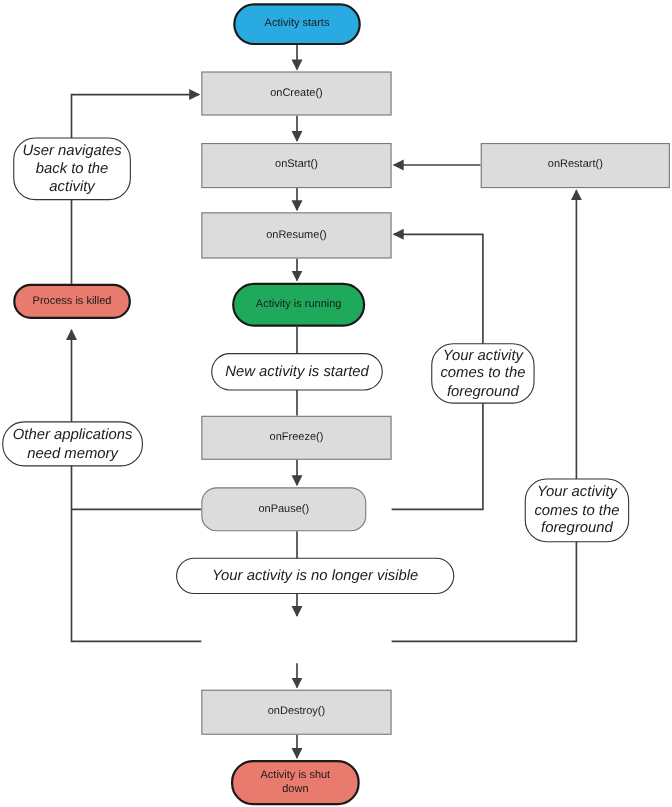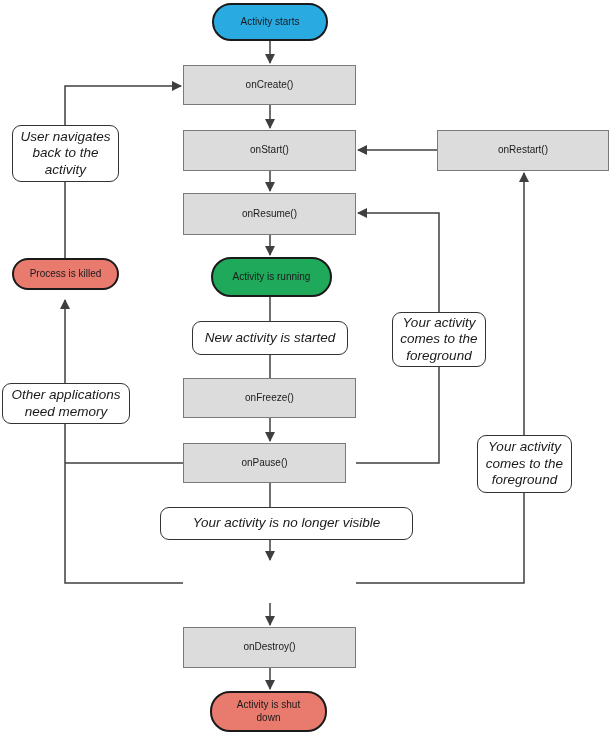--- a/index.html
+++ b/index.html
@@ -17,21 +17,21 @@
   .box{
     background:var(--box-fill,#dcdcdc);
     border:1.5px solid var(--box-border,#7a7a7a);
   }
   .pill{border:2px solid #1a1a1a;border-radius:20px;}
   .pill.blue{background:var(--blue,#29abe2);}
   .pill.green{background:var(--green,#1ea95b);}
   .pill.red{background:var(--red,#e87a6e);}
   .note{
     background:#ffffff;border:1.3px solid var(--note-border,#333);
-    border-radius:9px;font-style:italic;font-size:13.5px;
+    border-radius:20px;font-style:italic;font-size:13.5px;
   }
   .pill span{display:inline-block;}
   .pad80 span{max-width:82px;}
   .pad90 span{max-width:90px;}
 </style>
 </head>
 <body>
 
 <div class="canvas">
 
@@ -71,21 +71,21 @@
     <span>Process is killed</span>
   </div>
   <div class="node pill red pad90" style="left:210px;top:691px;width:117px;height:41px;">
     <span>Activity is shut down</span>
   </div>
 
   <div class="node box" style="left:183px;top:65px;width:173px;height:40px;">onCreate()</div>
   <div class="node box" style="left:183px;top:130px;width:173px;height:41px;text-align:center;">onStart()</div>
   <div class="node box" style="left:183px;top:193px;width:173px;height:42px;">onResume()</div>
   <div class="node box" style="left:183px;top:378px;width:173px;height:40px;">onFreeze()</div>
-  <div class="node box" style="left:183px;top:443px;width:163px;height:40px;">onPause()</div>
+  <div class="node box" style="left:183px;top:443px;width:150px;height:40px;border-radius:14px;">onPause()</div>
   <div class="node box" style="left:183px;top:627px;width:173px;height:41px;">onDestroy()</div>
   <div class="node box" style="left:437px;top:130px;width:172px;height:41px;">onRestart()</div>
 
   <div class="node note" style="left:12px;top:125px;width:107px;height:57px;padding:2px 6px;">User navigates back to the activity</div>
   <div class="node note" style="left:2px;top:383px;width:128px;height:41px;padding:2px 4px;">Other applications need memory</div>
   <div class="node note" style="left:192px;top:321px;width:156px;height:34px;padding:2px 6px;">New activity is started</div>
   <div class="node note" style="left:392px;top:312px;width:94px;height:55px;padding:2px 4px;">Your activity comes to the foreground</div>
   <div class="node note" style="left:477px;top:435px;width:95px;height:58px;padding:2px 4px;">Your activity comes to the foreground</div>
   <div class="node note" style="left:160px;top:507px;width:253px;height:33px;padding:2px 6px;">Your activity is no longer visible</div>
 

